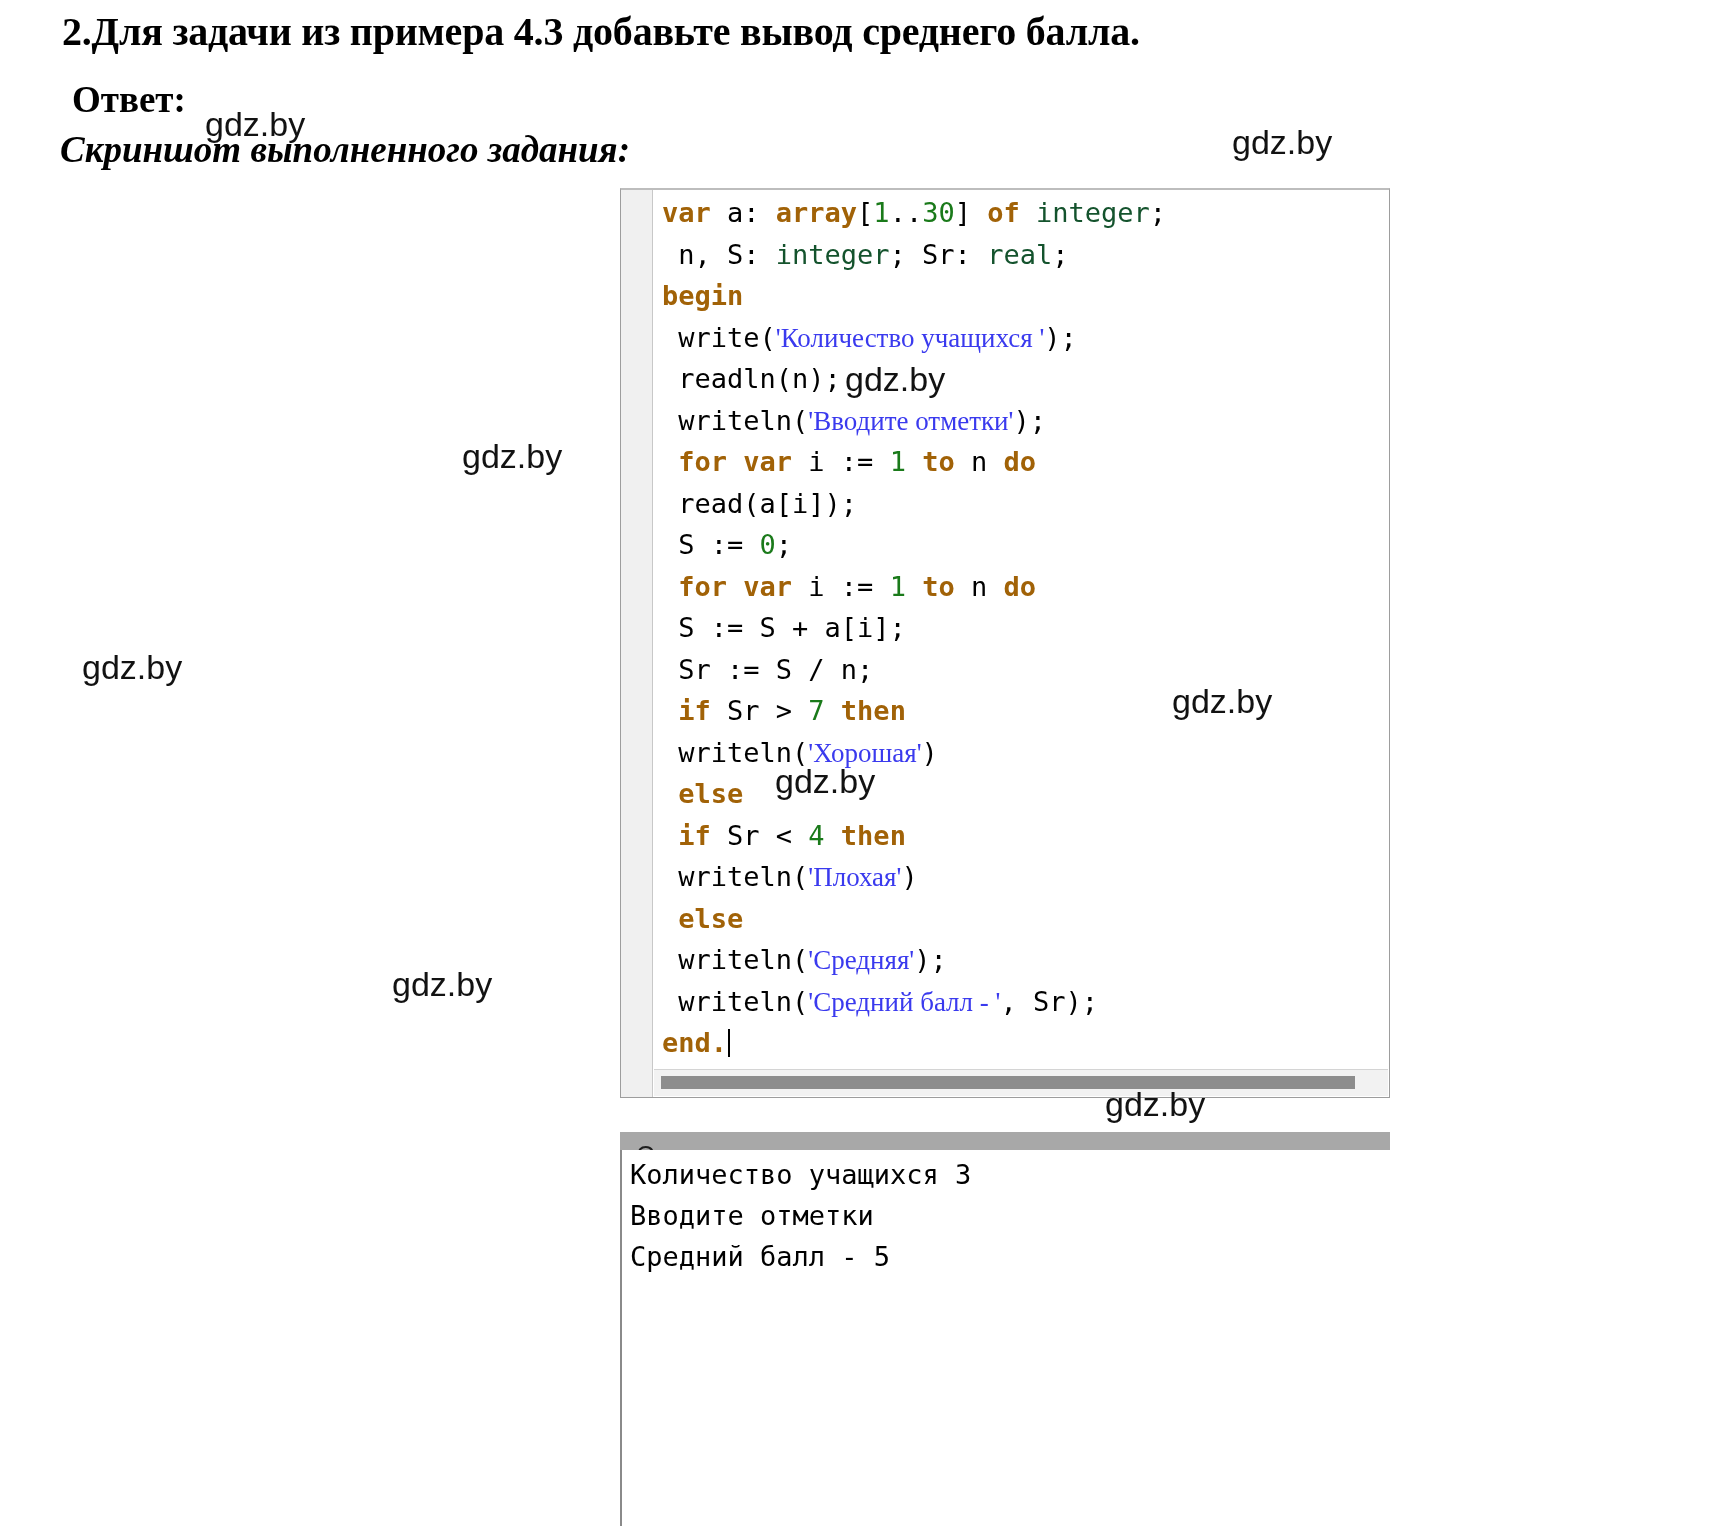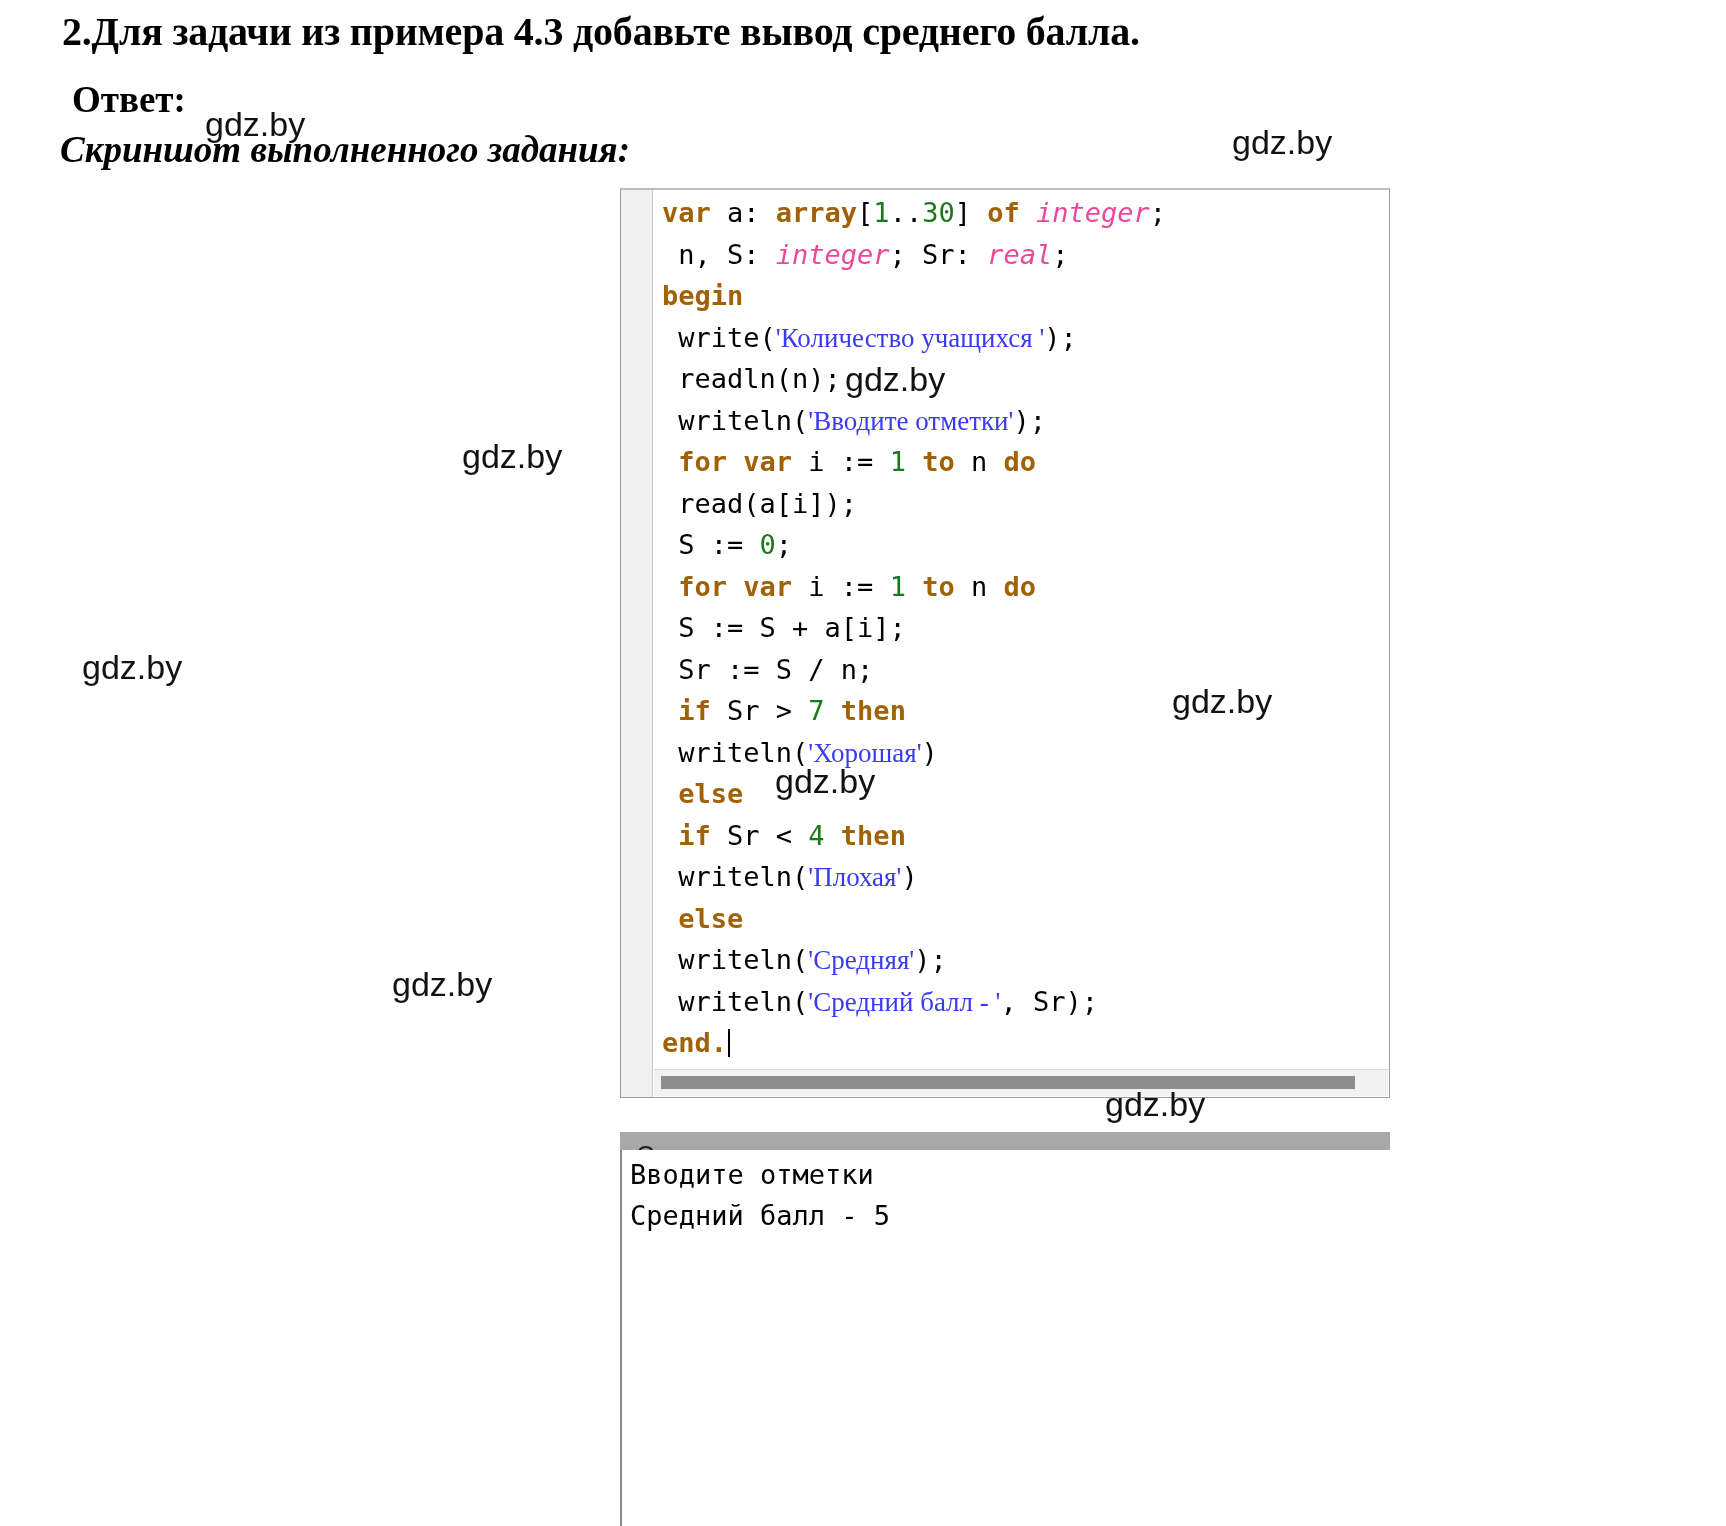--- a/index.html
+++ b/index.html
@@ -95,21 +95,21 @@
     line-height: 41.5px;
     color: #000000;
     white-space: pre;
     padding-left: 8px;
     box-sizing: border-box;
   }
   .code-line { height: 41.5px; white-space: pre; }
 
   
   .kw   { color: #a16207; font-weight: bold; }
-  .typ  { color: #ec4899; font-style: italic; }
+  .typ  { color: #14532d; }
   .str  { color: #3a3aee; font-family: Liberation Serif, serif; }
   .num  { color: #1a7a1a; }
   .pln  { color: #000000; }
   .caret {
     display: inline-block;
     width: 2px;
     height: 28px;
     background: #000;
     vertical-align: -5px;
     margin-left: 1px;
@@ -211,15 +211,15 @@
   <div id="editor-hscroll-track">
     <div id="editor-hscroll-thumb"></div>
   </div>
 </div>
 
 <div id="output-panel">
   <div id="output-titlebar">
     <div id="output-title">Окно вывода</div>
   </div>
   <div id="output-body">
-    <div id="output-text"><div class="out-line">Вводите отметки</div><div class="out-line">Средний балл - 5</div></div>
+    <div id="output-text"><div class="out-line">Количество учащихся 3</div><div class="out-line">Вводите отметки</div><div class="out-line">Средний балл - 5</div></div>
   </div>
 </div>
 
 </body></html>

